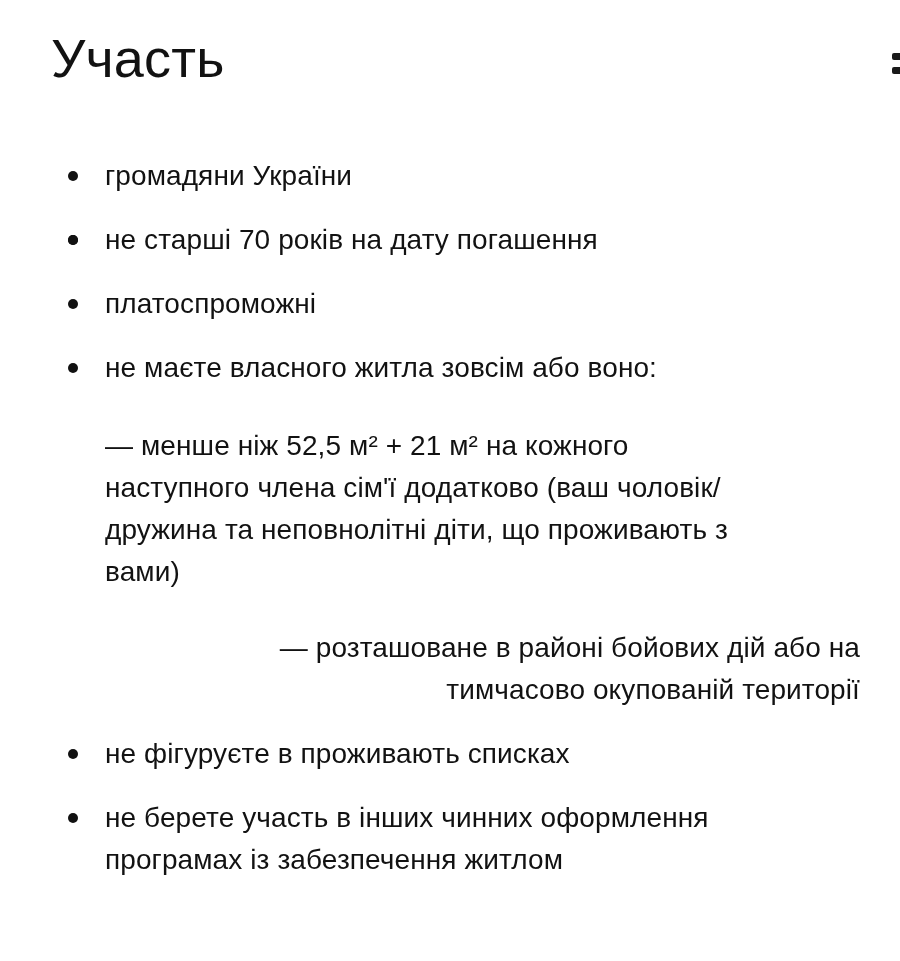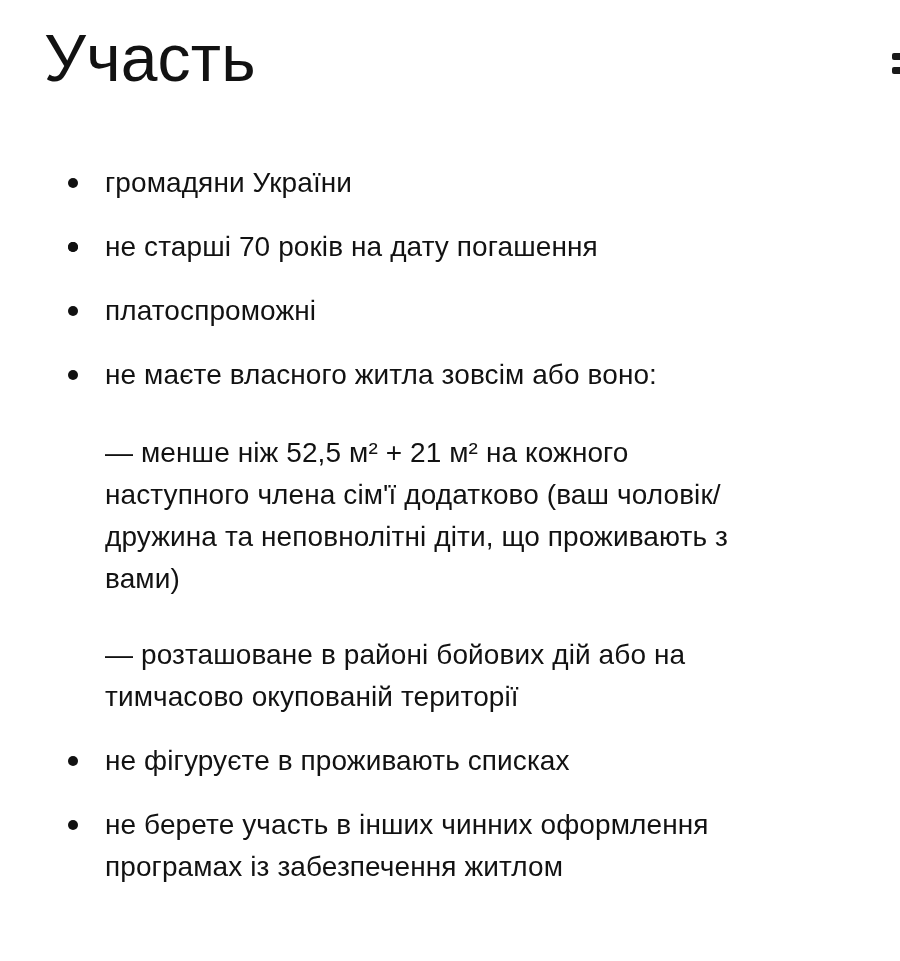--- a/index.html
+++ b/index.html
@@ -13,23 +13,23 @@
     position: relative;
     overflow: hidden;
     font-family: "Liberation Sans", "DejaVu Sans", sans-serif;
     color: #121212;
     -webkit-font-smoothing: antialiased;
   }
   .page {
     padding: 0 40px;
   }
   h1.page-title {
-    margin: 4px;
+    margin: 11px;
     padding-top: 15px;
-    font-size: 66px;
+    font-size: 54px;
     line-height: 1.2;
     font-weight: 500;
     letter-spacing: 0.2px;
     color: #121212;
   }
   
   .edge-menu {
     position: absolute;
     top: 53px;
     right: 0;
@@ -69,20 +69,21 @@
     background: #111111;
   }
   .subitem {
     white-space: pre-line;
     margin-top: 36px;
     font-size: 28px;
     line-height: 42px;
   }
   .subitem.second {
     margin-top: 34px;
+    text-align: right;
   }
   .li-text {
     white-space: pre-line;
   }
 </style>
 </head>
 <body>
 
 <div class="page">
 

